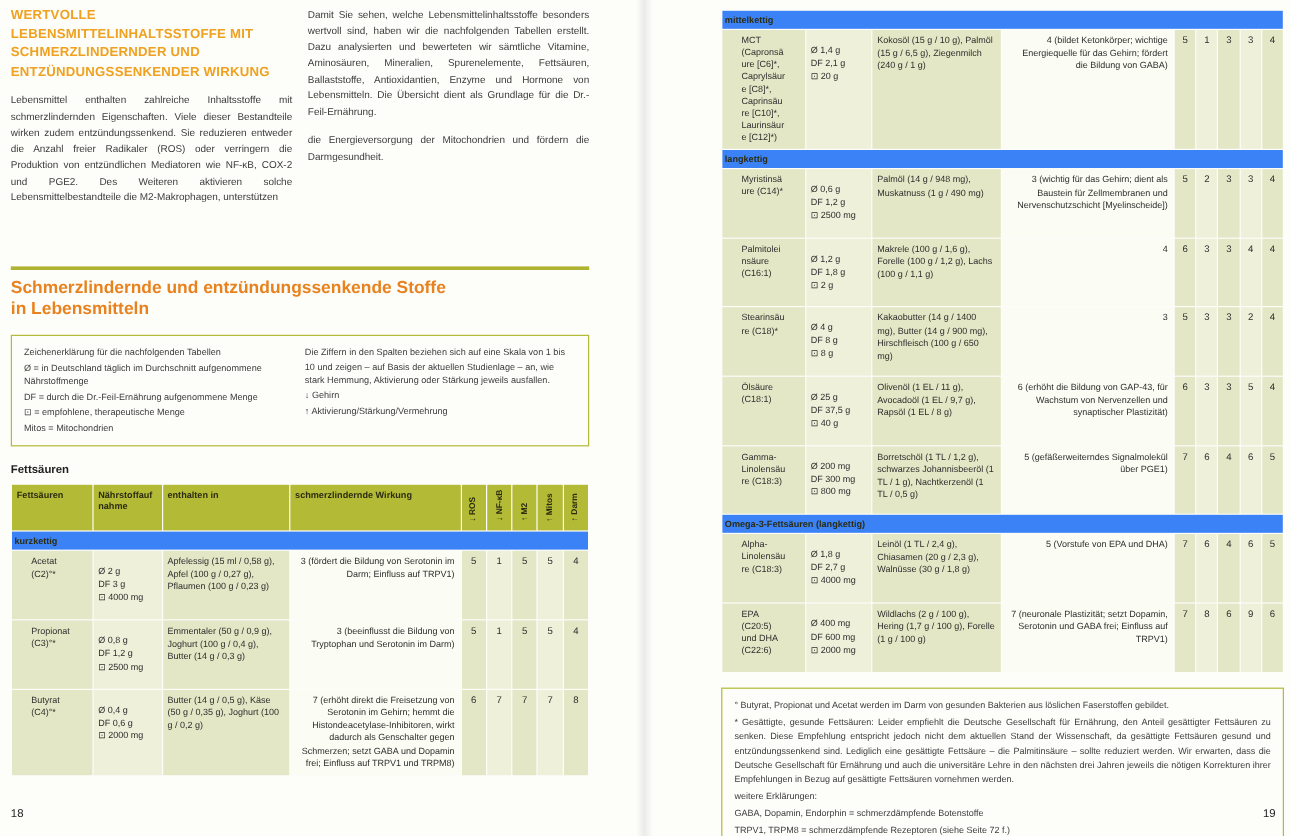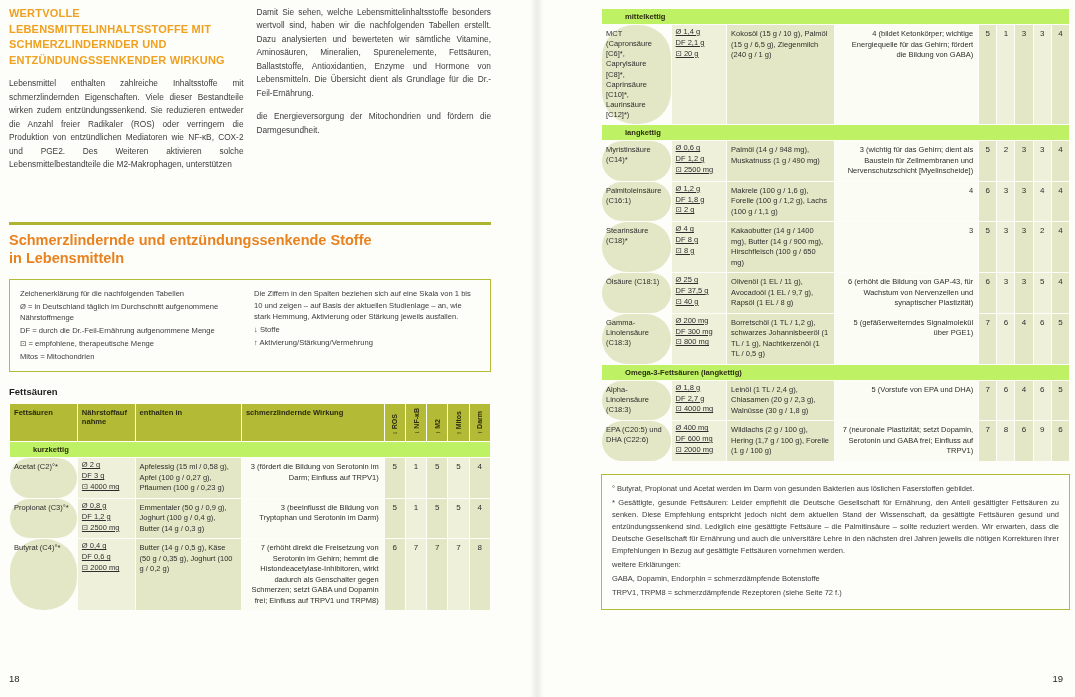--- a/index.html
+++ b/index.html
@@ -27,23 +27,23 @@
   .legend-col p { margin-bottom:1px; }
 
   .table-label { font-weight:700; font-size:9.5px; color:#1f1f1f; margin:14px 0 6px; }
 
   table.ftable { border-collapse:separate; border-spacing:1.5px; table-layout:fixed; width:100%; }
   .ftable th, .ftable td { vertical-align:top; text-align:left; word-wrap:break-word; }
   th.h { background:#b3ba35; font-size:7.6px; font-weight:700; color:#2c2c10; padding:4px 4px; }
   th.score { background:#b3ba35; vertical-align:bottom; text-align:center; padding:4px 0 3px; }
   .rot { writing-mode:vertical-rl; transform:rotate(180deg); font-size:7px; font-weight:700;
          color:#2c2c10; white-space:nowrap; display:inline-block; }
-  td.band { background:#bef264; font-size:7.6px; font-weight:700; color:#2c2c10; padding:3px 23px; }
-  td.c-name   { background:#e4e7c5; font-size:7.5px; padding:4px 4px; line-height:1.35; color:#2e2e2e;border-radius:32px; }
-  td.c-intake { background:#eef0da; font-size:7.5px; padding:2px 4px; line-height:1.45; white-space:pre-line; color:#2e2e2e;text-decoration:underline; }
+  td.band { background:#3b82f6; font-size:7.6px; font-weight:700; color:#2c2c10; padding:3px 2px; }
+  td.c-name   { background:#e4e7c5; font-size:7.5px; padding:4px 16px; line-height:1.35; color:#2e2e2e; }
+  td.c-intake { background:#eef0da; font-size:7.5px; padding:12px 4px; line-height:1.45; white-space:pre-line; color:#2e2e2e; }
   td.c-src    { background:#e4e7c5; font-size:7.5px; padding:4px 4px; line-height:1.4; color:#2e2e2e; }
   td.c-fx     { background:#fbfcf3; font-size:7.5px; padding:4px 5px; line-height:1.4; color:#2e2e2e;text-align:right; }
   td.c-score  { font-size:8px; text-align:center; padding:4px 0; color:#2e2e2e; }
   td.c-score.s0 { background:#e4e7c5; }
   td.c-score.s1 { background:#eef0da; }
 
   .footbox { border:1px solid #b3ba35; margin-top:12px; padding:8px 10px; font-size:7.5px;
              line-height:1.6; color:#3c3c3c; text-align:justify; }
   .footbox p { margin-bottom:2px; }
 
@@ -79,21 +79,21 @@
     <div class="legend">
       <div class="legend-col">
         <p>Zeichenerklärung für die nachfolgenden Tabellen</p>
         <p>Ø = in Deutschland täglich im Durchschnitt aufgenommene Nährstoffmenge</p>
         <p>DF = durch die Dr.-Feil-Ernährung aufgenommene Menge</p>
         <p>⊡ = empfohlene, therapeutische Menge</p>
         <p>Mitos = Mitochondrien</p>
       </div>
       <div class="legend-col">
         <p>Die Ziffern in den Spalten beziehen sich auf eine Skala von 1 bis 10 und zeigen – auf Basis der aktuellen Studienlage – an, wie stark Hemmung, Aktivierung oder Stärkung jeweils ausfallen.</p>
-        <p>↓ Stoffe</p>
+        <p>↓ Gehirn</p>
         <p>↑ Aktivierung/Stärkung/Vermehrung</p>
       </div>
     </div>
 
     <div class="table-label">Fettsäuren</div>
 
     <table class="ftable">
       <colgroup>
         <col style="width:66px">
           <col style="width:56px">

